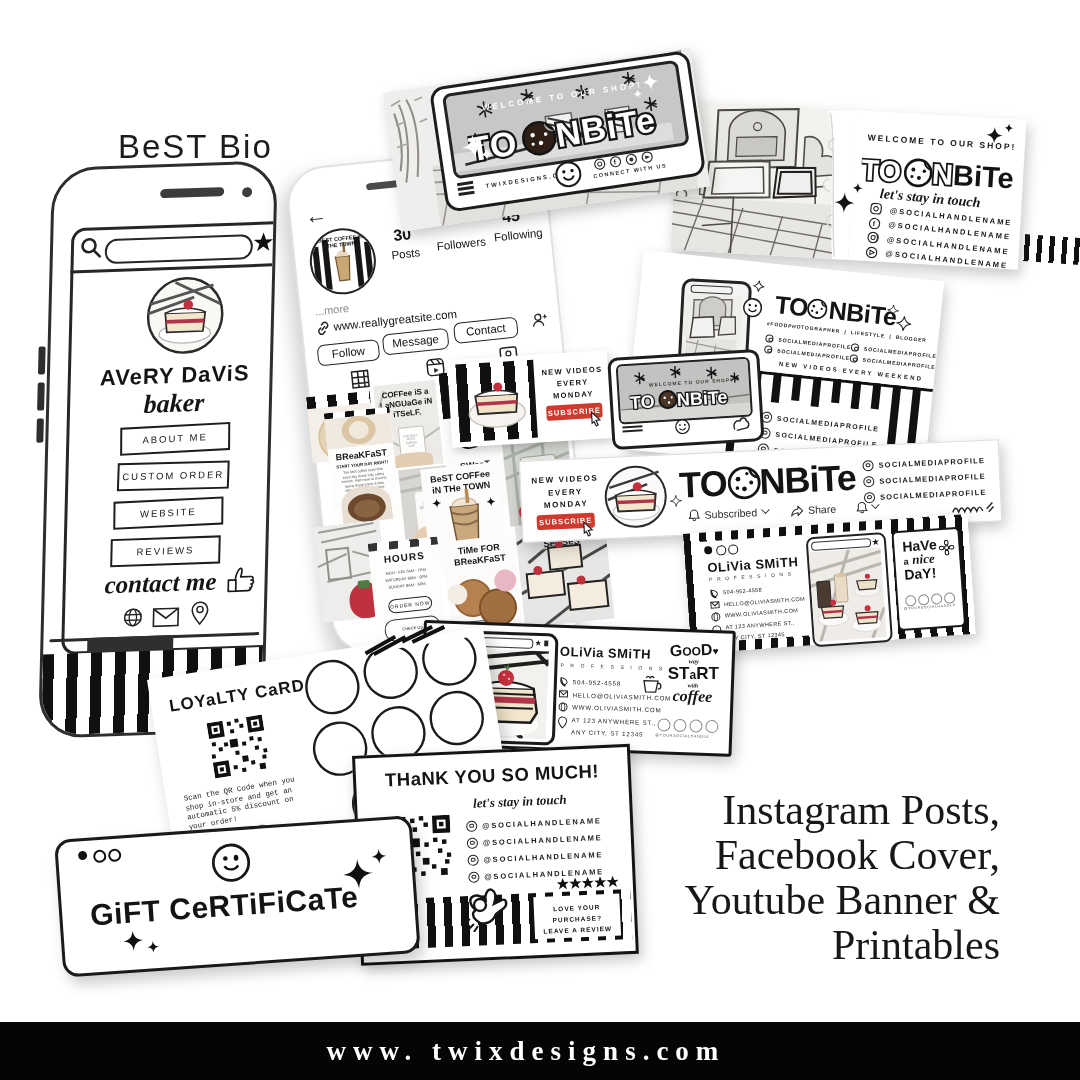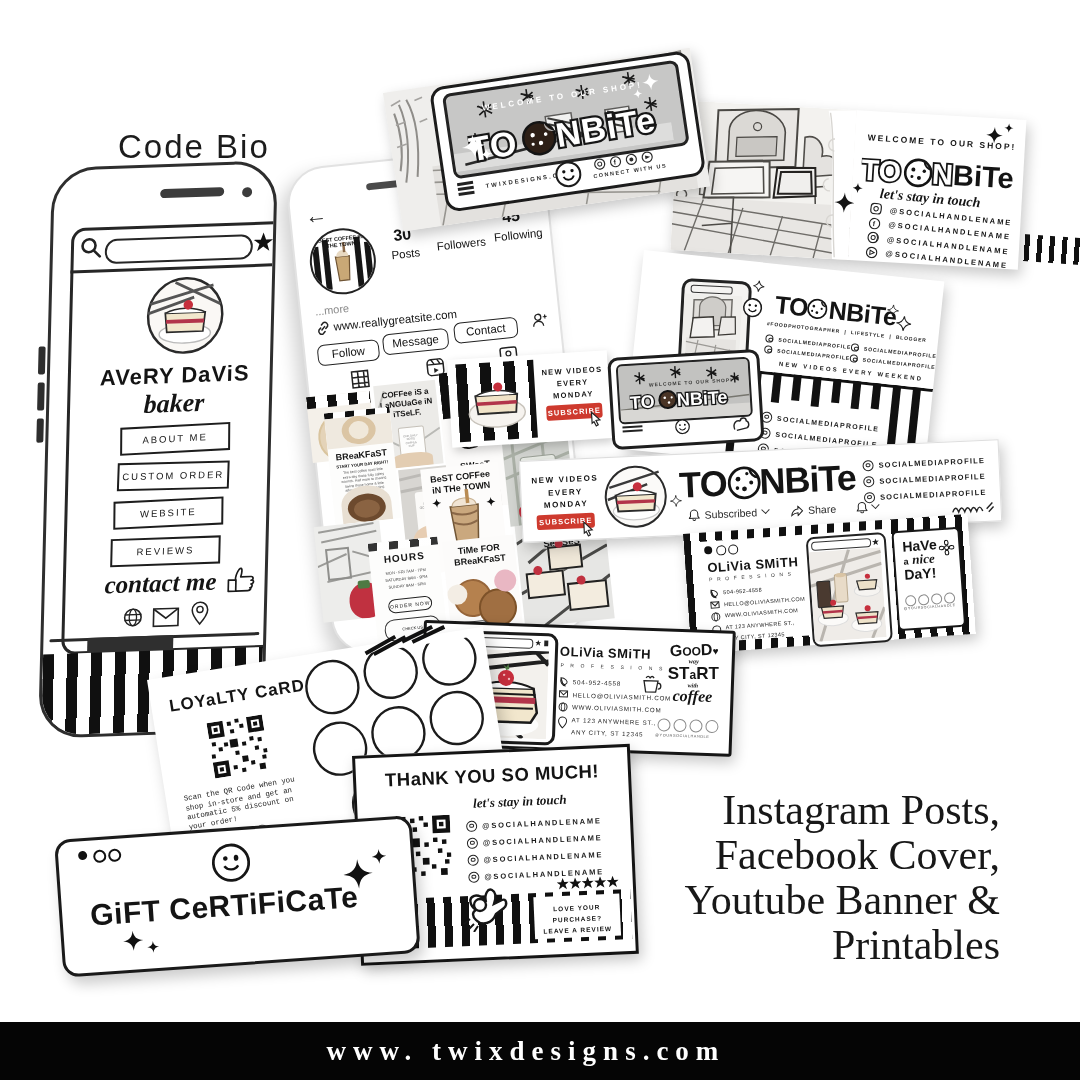--- a/index.html
+++ b/index.html
@@ -14,21 +14,21 @@
   .b{font-weight:bold;}
   .tb{font-weight:bold;letter-spacing:0px;white-space:nowrap;}
   .cic{display:inline-block;width:9px;height:9px;border:1.3px solid #222;border-radius:50%;vertical-align:middle;margin-right:5px;position:relative;top:-1px;}
   .cic:after{content:"";position:absolute;left:2.2px;top:2.2px;width:2.6px;height:2.6px;border:1px solid #222;border-radius:50%;}
   .gcic{display:inline-block;width:11px;height:11px;border:1.4px solid #8a8a8a;border-radius:50%;margin-right:3px;}
 </style>
 </head>
 <body>
 <div id="canvas">
 
-  <div class="abs" style="left:118px;top:128px;font-size:33px;letter-spacing:2px;color:#1c1c1c;">Code Bio</div>
+  <div class="abs" style="left:118px;top:128px;font-size:33px;letter-spacing:2px;color:#1c1c1c;">BeST Bio</div>
 
   <div class="abs tl" style="left:52px;top:168px;width:224px;height:568px;transform:rotate(-2deg) skewX(-3.4deg);">
 
     <div class="abs" style="left:0;top:0;width:220px;height:564px;border:3.5px solid #2e2e2e;border-radius:44px;background:#fff;overflow:hidden;">
 
       <div class="abs" style="left:106px;top:22px;width:64px;height:9px;background:#3c3c3c;border-radius:5px;"></div>
 
       <div class="abs" style="left:188px;top:23px;width:10px;height:10px;background:#3c3c3c;border-radius:50%;"></div>
 
       <div class="abs" style="left:18px;top:58px;width:230px;height:420px;border:3px solid #262626;border-radius:14px;"></div>

